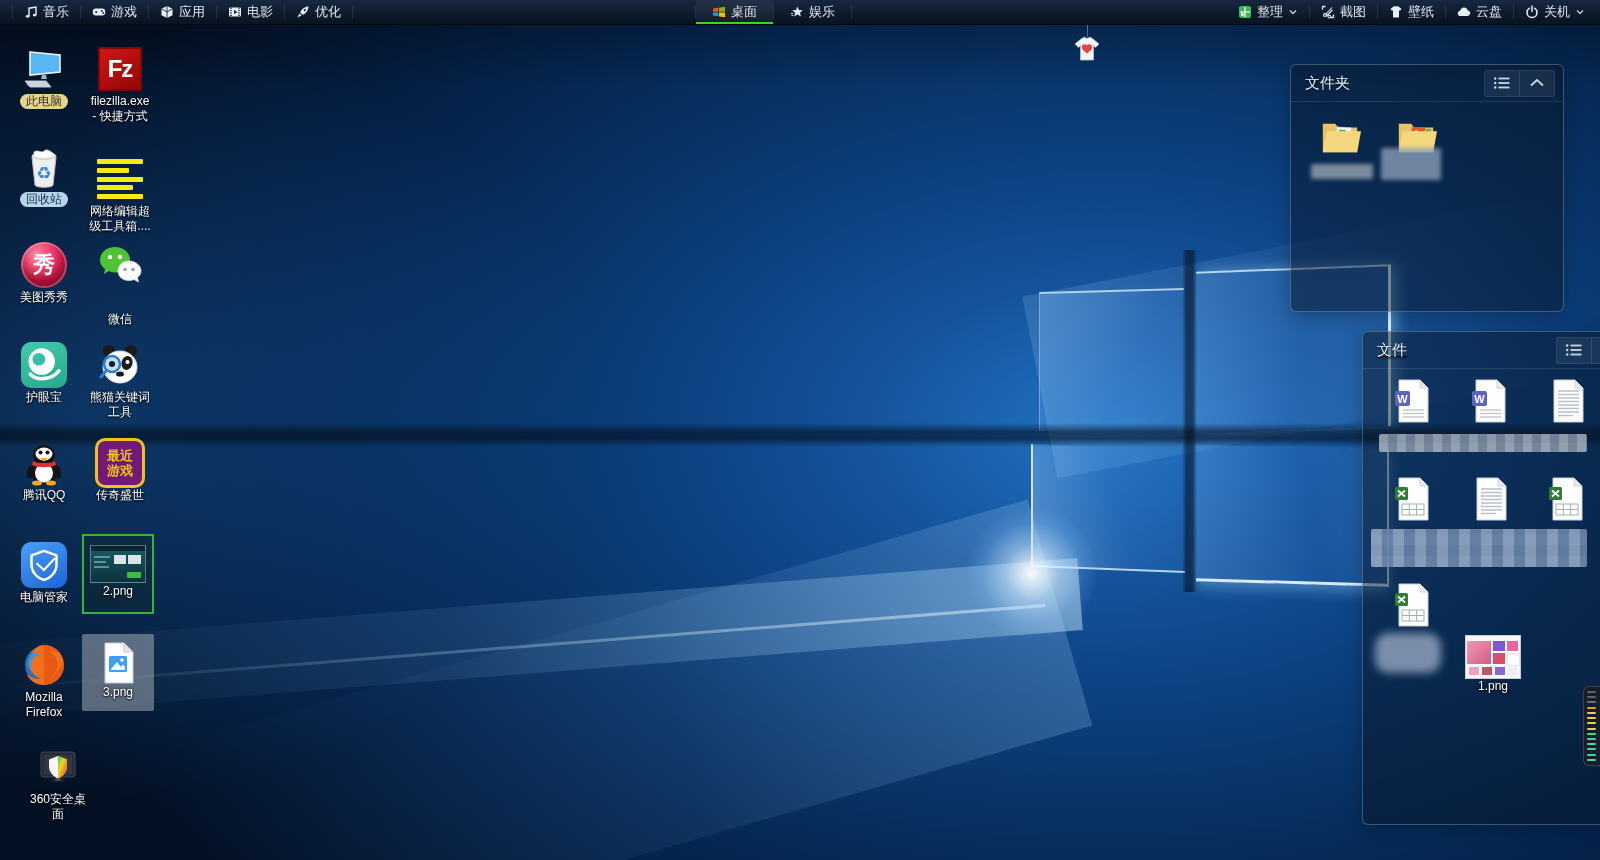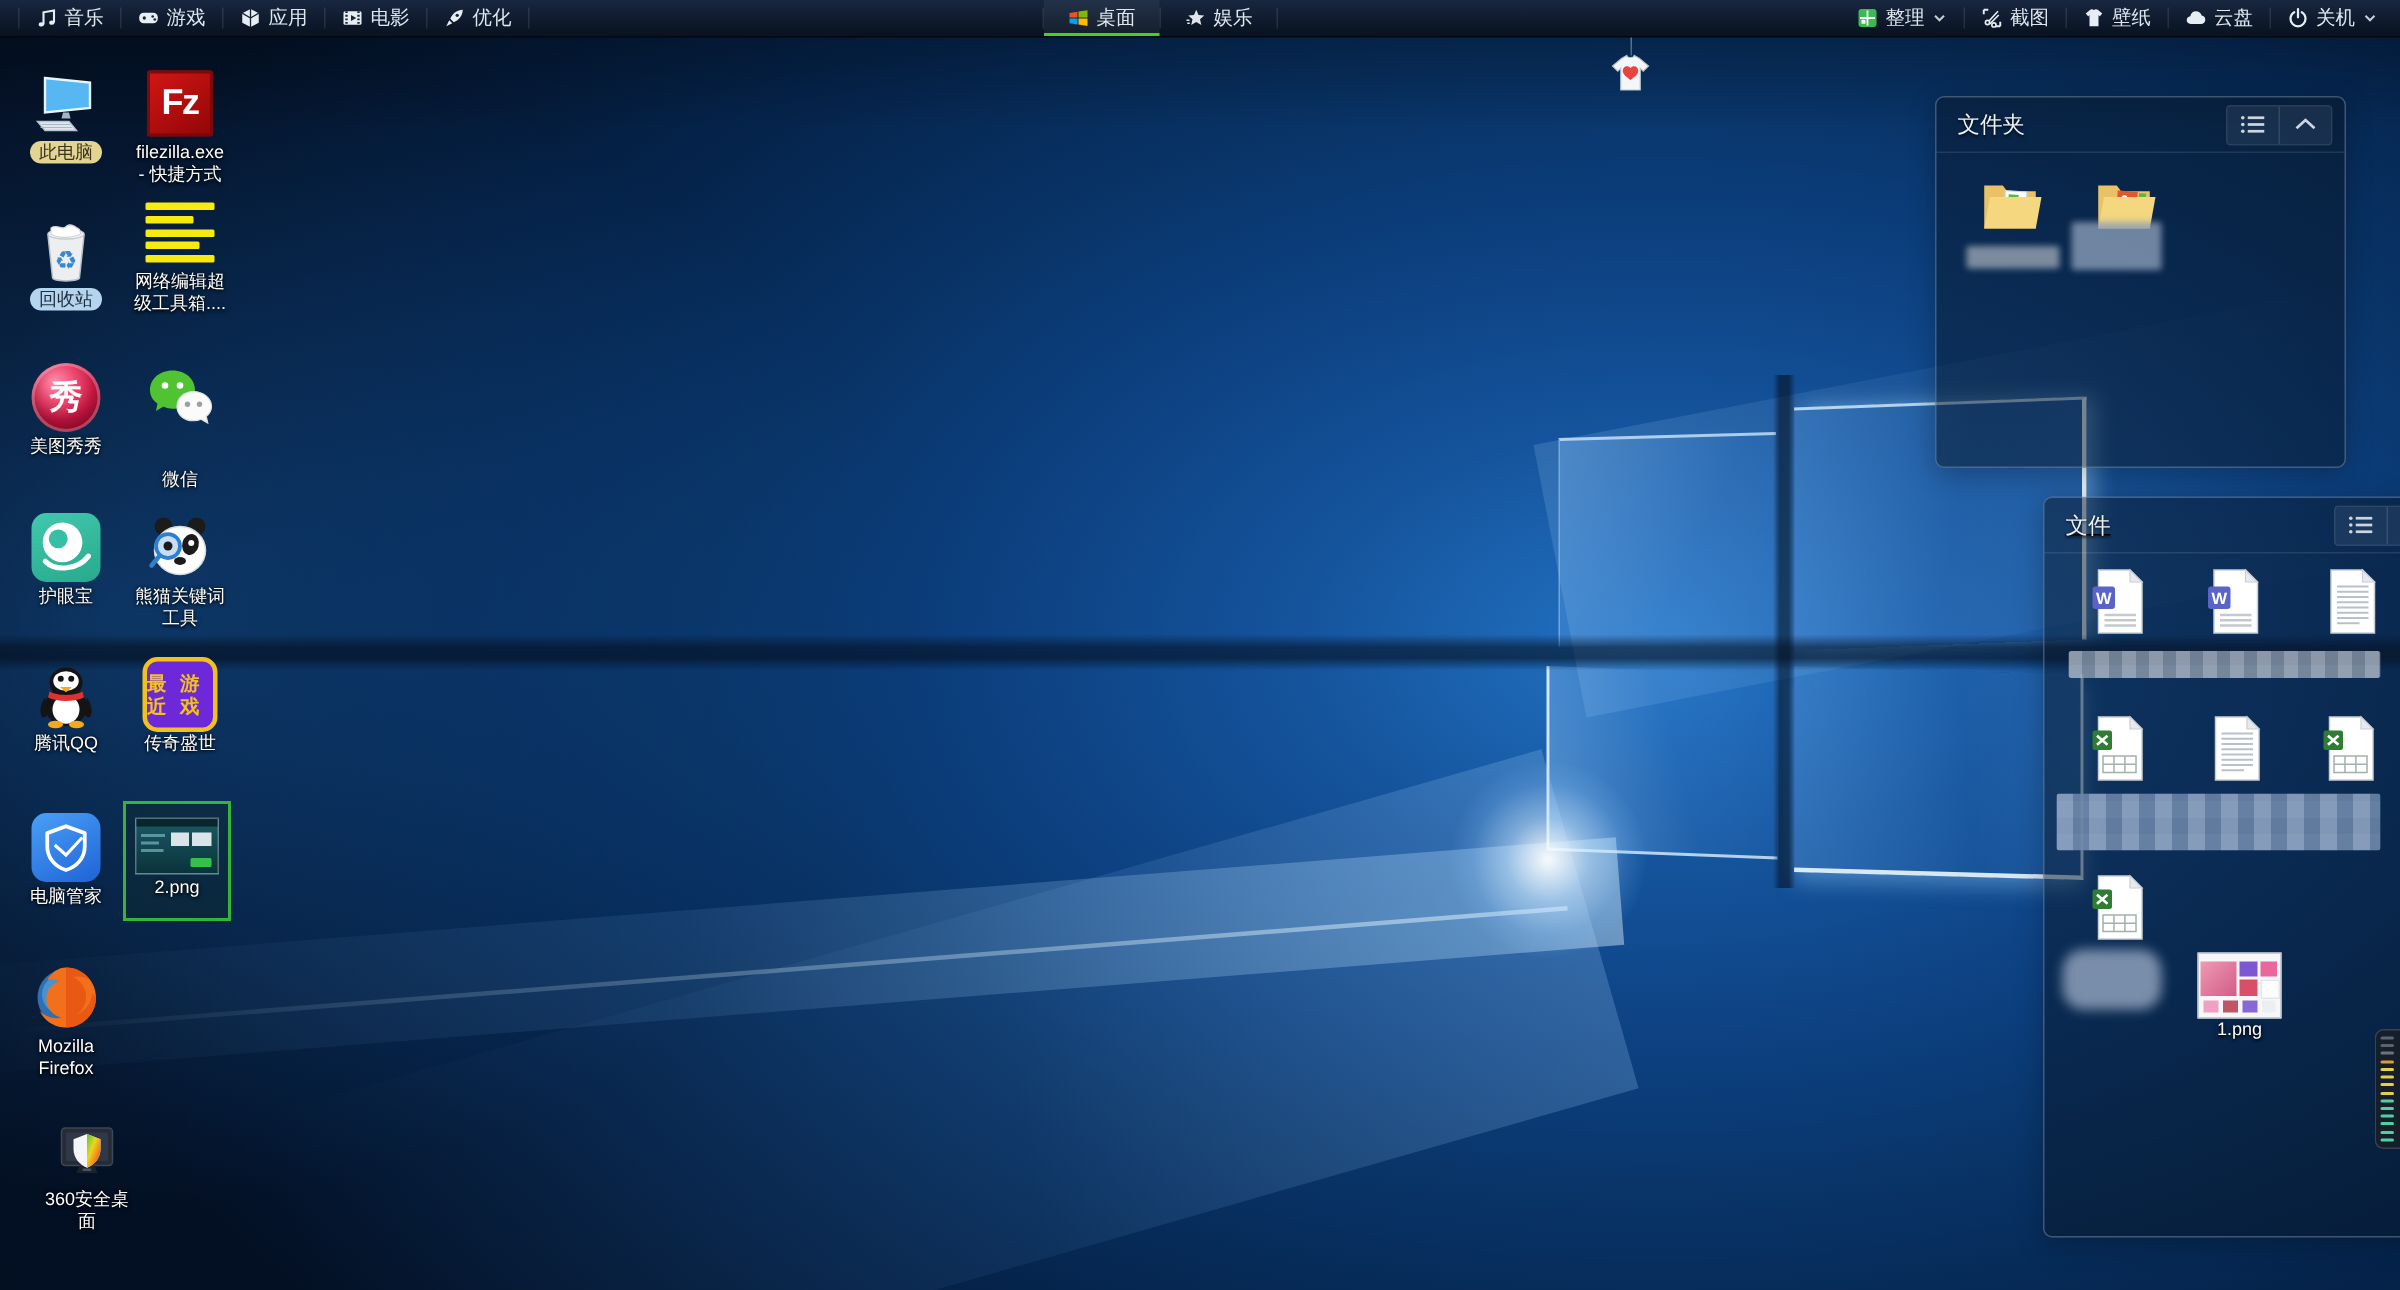--- a/index.html
+++ b/index.html
@@ -80,22 +80,22 @@
     box-shadow:inset 0 0 0 2px rgba(120,8,8,0.9);}
   .fz-letters{color:#fff;font-weight:bold;font-size:24px;letter-spacing:-1px;}
   .ybars{width:46px;height:40px;display:flex;flex-direction:column;justify-content:space-between;}
   .ybars div{height:5px;background:var(--toolbox-yellow,#f6ea10);border-radius:1px;}
   .meitu{width:46px;height:46px;border-radius:50%;display:flex;align-items:center;justify-content:center;
     background:radial-gradient(circle at 34% 28%, #ff8fae 0%, #f04a72 30%, #d01c48 58%, #8e0a2e 100%);
     box-shadow:inset 0 0 0 2px rgba(255,255,255,0.25), inset 0 -8px 12px rgba(110,0,28,0.6);}
   .meitu span{color:#fff;font-size:22px;font-weight:bold;}
   .eyecare{width:46px;height:46px;border-radius:10px;background:linear-gradient(160deg,#41c9ad,#27a98c);
     display:flex;align-items:center;justify-content:center;}
-  .badge-box{width:44px;height:44px;background:#6d28d9;border:3px solid var(--badge-yellow,#f2c11d);
-    border-radius:10px;display:flex;flex-direction:row;align-items:center;justify-content:center;}
+  .badge-box{width:44px;height:44px;background:#701a75;border:3px solid var(--badge-yellow,#f2c11d);
+    border-radius:10px;display:flex;flex-direction:column;align-items:center;justify-content:center;}
   .badge-box span{color:var(--badge-yellow,#f2c11d);font-size:13px;font-weight:bold;line-height:15px;}
   .mgr-box{width:46px;height:46px;border-radius:10px;background:linear-gradient(150deg,#4aa0f7,#1e63d6);
     display:flex;align-items:center;justify-content:center;}
   .mgr-box svg{width:40px;height:40px;}
   .thumb2{width:54px;height:36px;background:linear-gradient(180deg,#1a5b66,#0b323b);
     border:1px solid rgba(255,255,255,0.3);position:relative;}
   .thumb2 div{position:absolute;}
   .t2-top{left:0;top:0;right:0;height:5px;background:rgba(8,32,40,0.9);}
   .t2-r1{left:3px;top:10px;width:16px;height:2px;background:rgba(150,210,220,0.55);}
   .t2-r2{left:3px;top:15px;width:12px;height:2px;background:rgba(150,210,220,0.55);}
@@ -354,21 +354,21 @@
         <div class="dt-icon">
           <svg viewBox="0 0 48 48">
             <path d="M12 14 C12 10 36 10 36 14 L33 42 C33 45 15 45 15 42 Z" fill="#eceef0" stroke="#b9bfc6" stroke-width="1"></path>
             <ellipse cx="24" cy="13" rx="12" ry="3.4" fill="#f7f8fa" stroke="#c6ccd2" stroke-width="1"></ellipse>
             <path d="M14 9 C18 6 22 11 24 8 C27 5 31 9 33 10 L34 13 C28 16 18 16 14 13 Z" fill="#fff" stroke="#d0d5da" stroke-width="0.8"></path>
             <text x="24" y="36" font-size="17" text-anchor="middle" fill="#3a86d4">♻</text>
           </svg>
         </div>
         <div class="lbl lbl-pill blue">回收站</div>
       </div>
-      <div class="dt-cell" style="left: 82px; top: 100px;">
+      <div class="dt-cell" style="left: 82px; top: 124px;">
         <div class="dt-icon">
           <div class="ybars">
             <div style="width:100%"></div>
             <div style="width:70%"></div>
             <div style="width:100%"></div>
             <div style="width:78%"></div>
             <div style="width:100%"></div>
           </div>
         </div>
         <div class="lbl">网络编辑超</div>
@@ -481,20 +481,32 @@
         <div class="dt-icon">
           <svg viewBox="0 0 48 48">
             <circle cx="24" cy="24" r="19" fill="#2f6fb2"></circle>
             <circle cx="21" cy="22" r="13" fill="#4f9bd8" opacity="0.8"></circle>
             <path d="M24 4 C35 4 44 13 44 24 C44 35 35 44 24 44 C16 44 9.5 39.5 6.5 33 C10.5 37 16 38.5 21 37.5 C14 35.5 10 29.5 11 23 C11.8 18 15 14.5 19.5 13.5 C17 11.8 14 11.5 11.5 12.2 C14.5 7.2 19 4 24 4 Z" fill="#f2701b"></path>
             <path d="M24 4 C30 4 36 7 39.5 12 C36 10 32 9.5 29 10.5 C33 12.5 36 16 37 20 C38.5 26 36 32 31 35.5 C37 33 41 27.5 41.5 21.5 L44 24 C44 35 35 44 24 44 Z" fill="#e85512" opacity="0.85"></path>
           </svg>
         </div>
         <div class="lbl">Mozilla</div>
         <div class="lbl">Firefox</div>
+      </div>
+      <div class="dt-cell sel-gray" style="left: 82px; top: 610px;">
+        <div class="dt-icon" style="height: 44px;">
+          <svg viewBox="0 0 48 48">
+            <path d="M11 4 H30 L39 13 V44 H11 Z" fill="#fff" stroke="#c9ced4" stroke-width="1"></path>
+            <path d="M30 4 V13 H39 Z" fill="#e4e8ec" stroke="#c9ced4" stroke-width="1"></path>
+            <rect x="15" y="17" width="18" height="16" rx="1.5" fill="#3f9df3"></rect>
+            <path d="M17 30 L23 23 L27 28 L29 25.5 L31 28 V31 H17 Z" fill="#fff"></path>
+            <circle cx="28" cy="21" r="1.8" fill="#fff"></circle>
+          </svg>
+        </div>
+        <div class="lbl">3.png</div>
       </div>
       <div class="dt-cell" style="left: 20px; top: 712px;">
         <div class="dt-icon">
           <svg viewBox="0 0 48 48">
             <rect x="7" y="9" width="34" height="25" rx="2.5" fill="#262b36" stroke="#3d4656" stroke-width="1"></rect>
             <rect x="10" y="12" width="28" height="19" rx="1" fill="#303848"></rect>
             <path d="M19 34 H29 L31 39 H17 Z" fill="#1c212b"></path>
             <rect x="21" y="36" width="6" height="1.6" rx="0.8" fill="#4a5468"></rect>
             <defs>
               <linearGradient id="shg" x1="0" y1="0" x2="1" y2="1">

